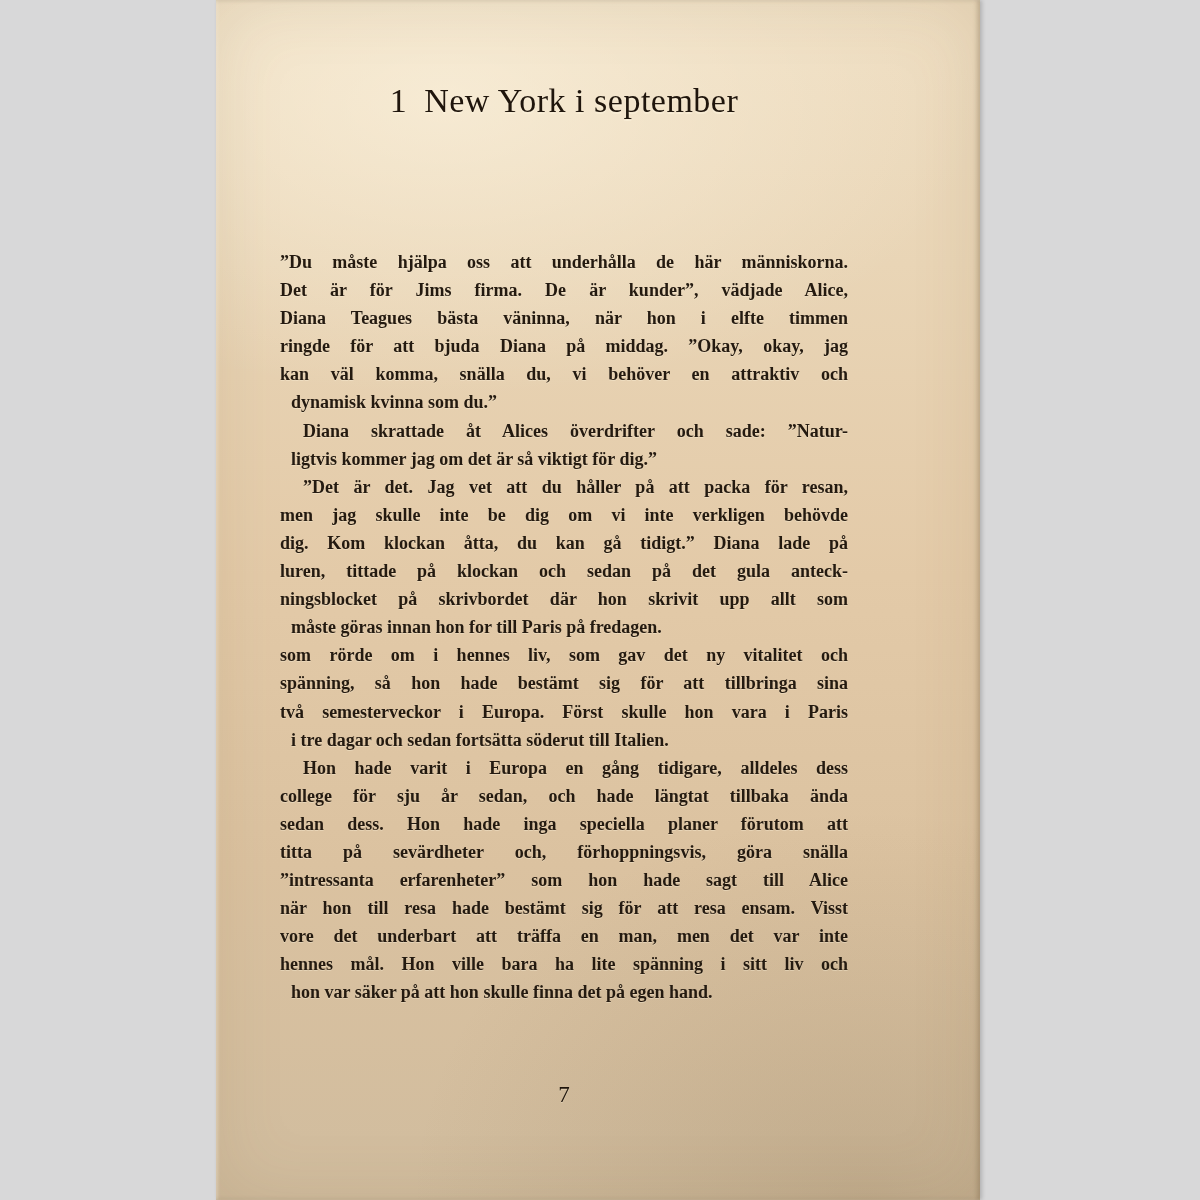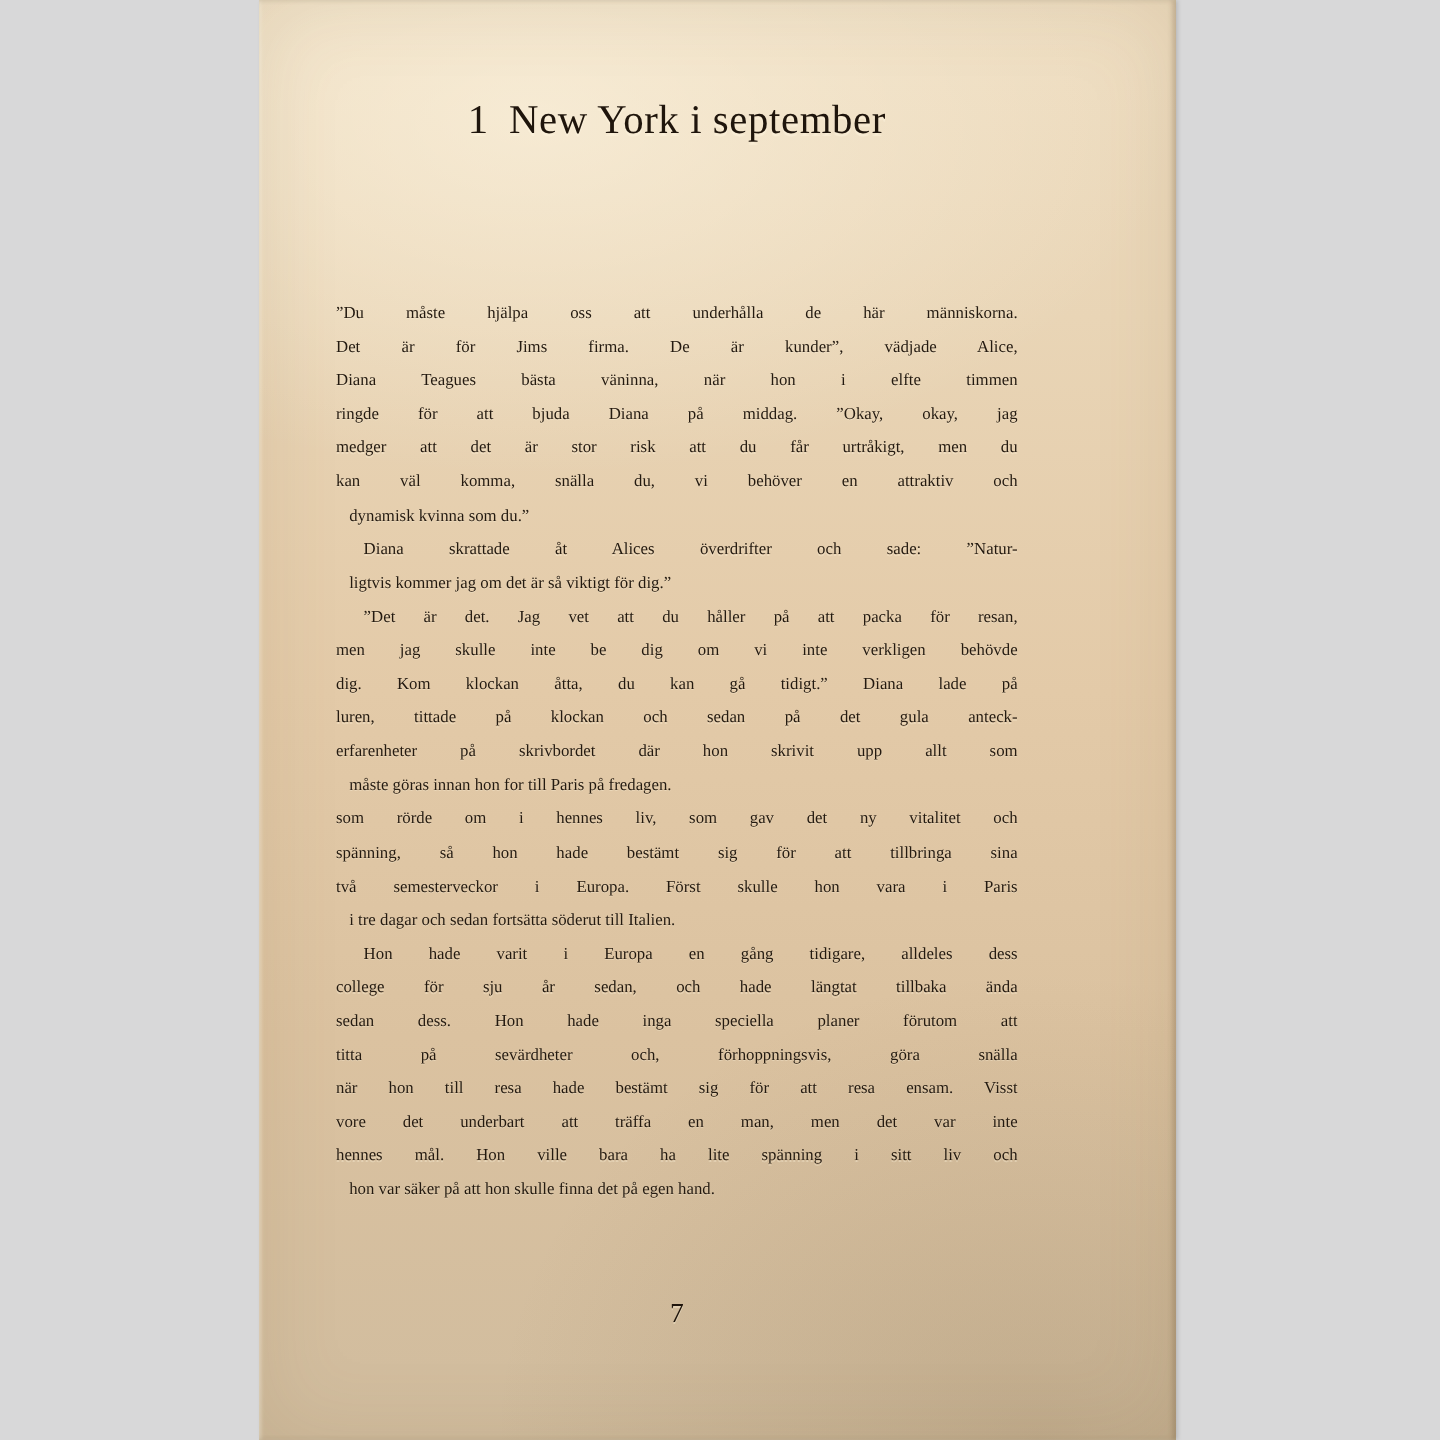--- a/index.html
+++ b/index.html
@@ -52,28 +52,29 @@
     text-shadow:0 2px 1px rgba(255,246,224,0.55);
     white-space:nowrap;
   }
   .chapter-title .chapter-number{margin-right:17px;}
   .body-text{
     position:absolute;
     top:248px;left:0;
     width:568px;
   }
   .line{
-    font-size:14px;
+    font-size:18px;
     line-height:28.1px;
     text-align:justify;
     text-align-last:justify;
     color:var(--ink);
     text-shadow:0 1px 0 rgba(255,246,224,0.35);
     overflow:hidden;
     max-height:28.1px;
+    font-weight:bold;
   }
   .line.last{text-align-last:left;margin-left:11px;}
   .line.indent{text-indent:23px;}
   .page-number{
     position:absolute;
     top:1082px;left:0;right:0;
     text-align:center;
     font-size:23px;
     color:#1f150c;
     text-shadow:0 1px 0 rgba(255,246,224,0.35);
@@ -87,47 +88,47 @@
     <div class="text-column">
       <div class="chapter-title">
         <span class="chapter-number">1</span><span>New York i september</span>
       </div>
       <div class="body-text">
           <div class="paragraph">
             <div class="line">”Du måste hjälpa oss att underhålla de här människorna.</div>
             <div class="line">Det är för Jims firma. De är kunder”, vädjade Alice,</div>
             <div class="line">Diana Teagues bästa väninna, när hon i elfte timmen</div>
             <div class="line">ringde för att bjuda Diana på middag. ”Okay, okay, jag</div>
-            <div class="line">medger att det är stor risk att du får urtråkigt, men du</div>
             <div class="line">kan väl komma, snälla du, vi behöver en attraktiv och</div>
             <div class="line last">dynamisk kvinna som du.”</div>
           </div>
           <div class="paragraph">
             <div class="line indent">Diana skrattade åt Alices överdrifter och sade: ”Natur-</div>
             <div class="line last">ligtvis kommer jag om det är så viktigt för dig.”</div>
           </div>
           <div class="paragraph">
             <div class="line indent">”Det är det. Jag vet att du håller på att packa för resan,</div>
             <div class="line">men jag skulle inte be dig om vi inte verkligen behövde</div>
             <div class="line">dig. Kom klockan åtta, du kan gå tidigt.” Diana lade på</div>
             <div class="line">luren, tittade på klockan och sedan på det gula anteck-</div>
-            <div class="line">erfarenheter på skrivbordet där hon skrivit upp allt som</div>
+            <div class="line">ningsblocket på skrivbordet där hon skrivit upp allt som</div>
             <div class="line last">måste göras innan hon for till Paris på fredagen.</div>
           </div>
           <div class="paragraph">
             <div class="line">som rörde om i hennes liv, som gav det ny vitalitet och</div>
             <div class="line">spänning, så hon hade bestämt sig för att tillbringa sina</div>
             <div class="line">två semesterveckor i Europa. Först skulle hon vara i Paris</div>
             <div class="line last">i tre dagar och sedan fortsätta söderut till Italien.</div>
           </div>
           <div class="paragraph">
             <div class="line indent">Hon hade varit i Europa en gång tidigare, alldeles dess</div>
             <div class="line">college för sju år sedan, och hade längtat tillbaka ända</div>
             <div class="line">sedan dess. Hon hade inga speciella planer förutom att</div>
             <div class="line">titta på sevärdheter och, förhoppningsvis, göra snälla</div>
+            <div class="line">”intressanta erfarenheter” som hon hade sagt till Alice</div>
             <div class="line">när hon till resa hade bestämt sig för att resa ensam. Visst</div>
             <div class="line">vore det underbart att träffa en man, men det var inte</div>
             <div class="line">hennes mål. Hon ville bara ha lite spänning i sitt liv och</div>
             <div class="line last">hon var säker på att hon skulle finna det på egen hand.</div>
           </div>
         </div>
       <div class="page-number">7</div>
     </div>
   </div>
 </div>

